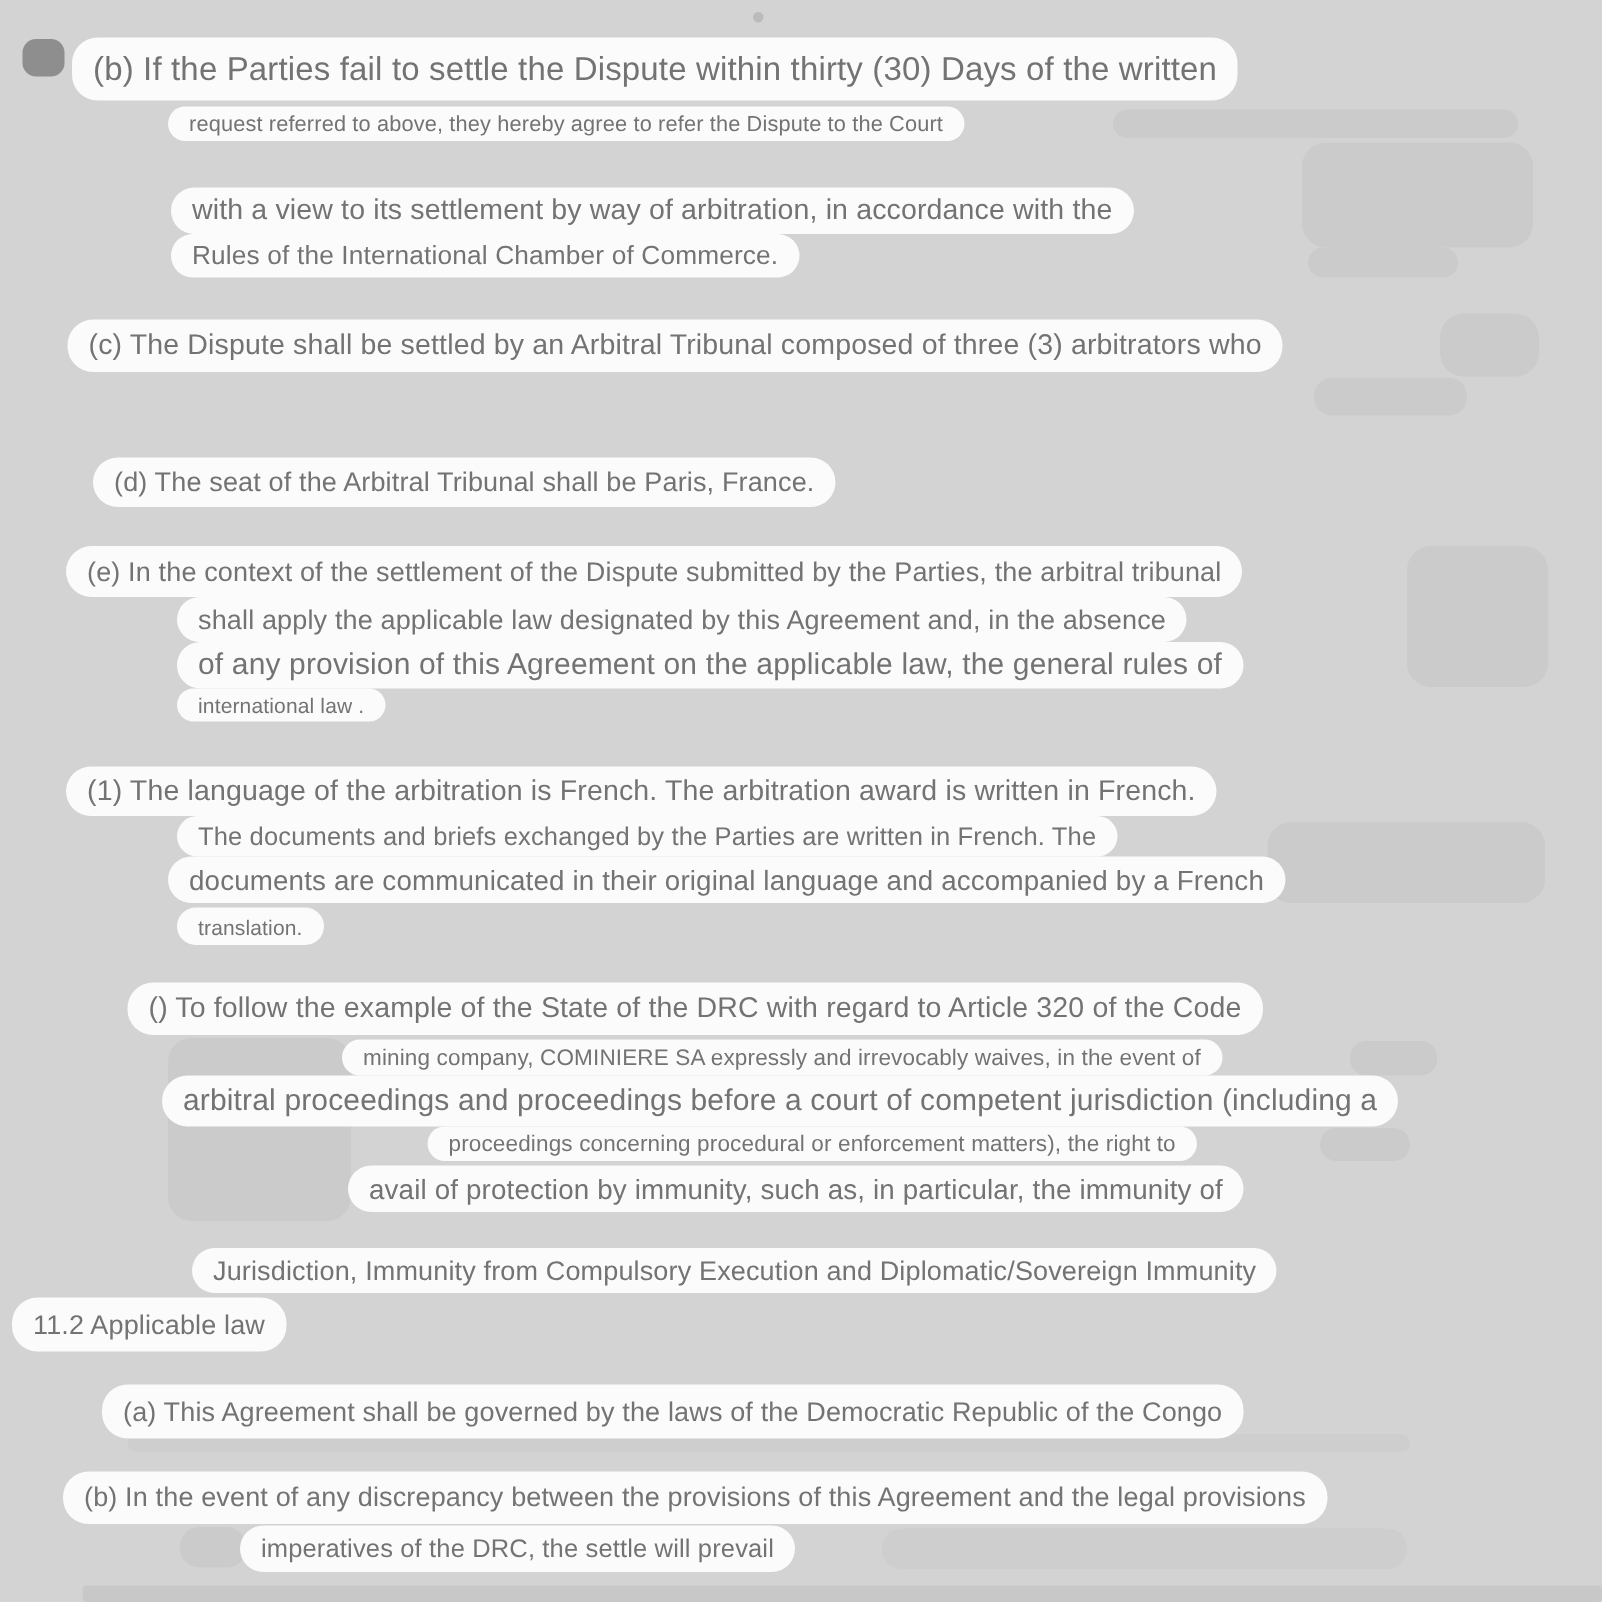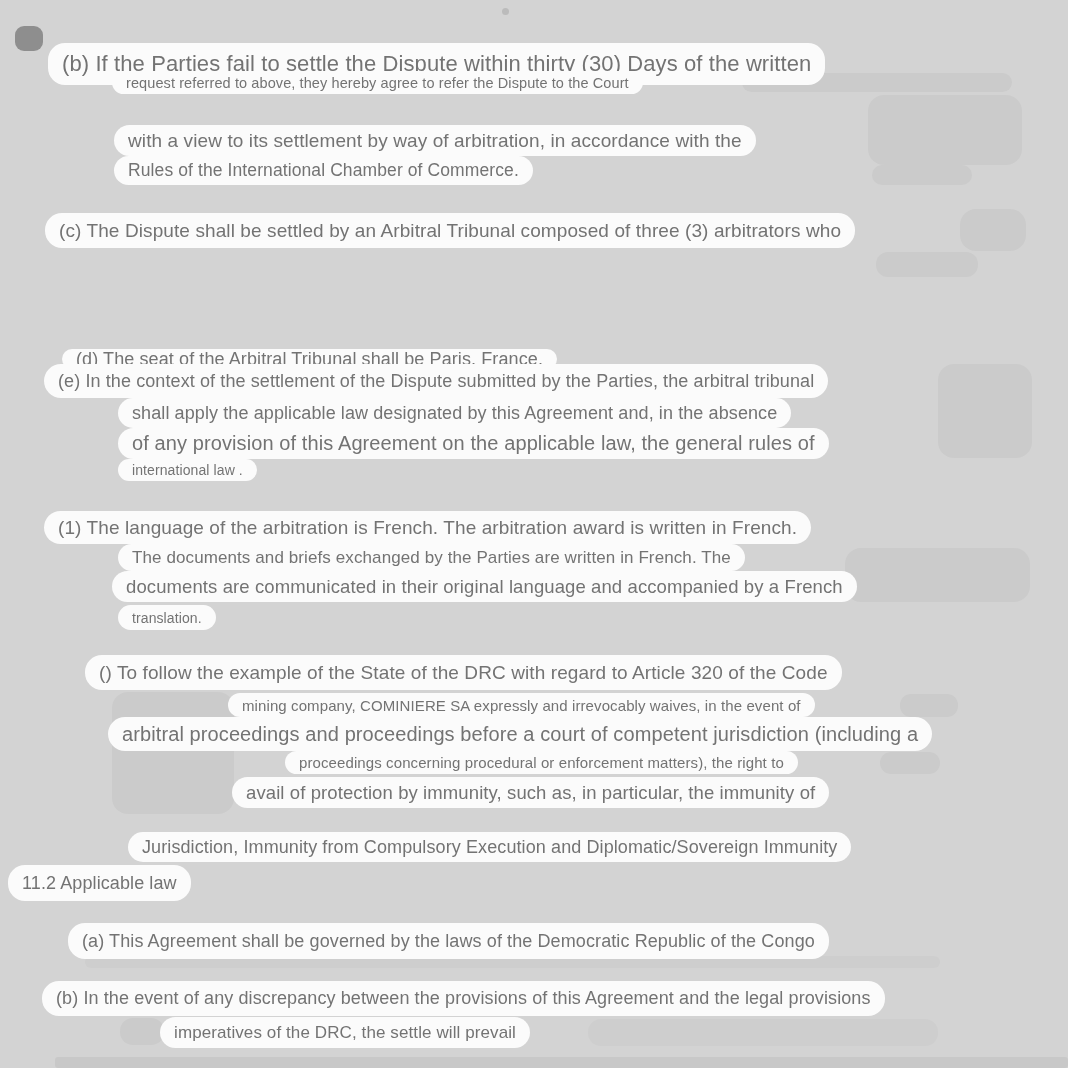--- a/index.html
+++ b/index.html
@@ -62,28 +62,28 @@
   <div class="ghost" style="left:938px;top:364px;width:94px;height:94px;"></div>
   <div class="ghost" style="left:845px;top:548px;width:185px;height:54px;"></div>
   <div class="ghost" style="left:112px;top:692px;width:122px;height:122px;"></div>
   <div class="ghost" style="left:900px;top:694px;width:58px;height:23px;border-radius:11px;"></div>
   <div class="ghost" style="left:880px;top:752px;width:60px;height:22px;border-radius:11px;"></div>
   <div class="ghost soft" style="left:85px;top:956px;width:855px;height:12px;border-radius:6px;"></div>
   <div class="ghost" style="left:120px;top:1018px;width:44px;height:27px;border-radius:13px;"></div>
   <div class="ghost soft" style="left:588px;top:1019px;width:350px;height:27px;border-radius:13px;"></div>
   <div class="band" style="left:55px;top:1057px;width:1013px;height:11px;"></div>
 
-  <div class="pill" style="left:48px;top:25px;height:42px;font-size:22px;margin-top:18px;">(b) If the Parties fail to settle the Dispute within thirty (30) Days of the written</div>
+  <div class="pill" style="left:48px;top:25px;height:42px;font-size:22px;">(b) If the Parties fail to settle the Dispute within thirty (30) Days of the written</div>
   <div class="pill" style="left:112px;top:71px;height:23px;font-size:14.5px;">request referred to above, they hereby agree to refer the Dispute to the Court</div>
   <div class="pill" style="left:114px;top:125px;height:31px;font-size:19px;">with a view to its settlement by way of arbitration, in accordance with the</div>
   <div class="pill" style="left:114px;top:156px;height:29px;font-size:17.5px;">Rules of the International Chamber of Commerce.</div>
 
   <div class="pill" style="left:45px;top:213px;height:35px;font-size:19px;">(c) The Dispute shall be settled by an Arbitral Tribunal composed of three (3) arbitrators who</div>
 
-  <div class="pill" style="left:62px;top:305px;height:20px;font-size:18px;margin-top:44px;">(d) The seat of the Arbitral Tribunal shall be Paris, France.</div>
+  <div class="pill" style="left:62px;top:305px;height:33px;font-size:18px;">(d) The seat of the Arbitral Tribunal shall be Paris, France.</div>
 
   <div class="pill" style="left:44px;top:364px;height:34px;font-size:18px;">(e) In the context of the settlement of the Dispute submitted by the Parties, the arbitral tribunal</div>
   <div class="pill" style="left:118px;top:398px;height:30px;font-size:18px;">shall apply the applicable law designated by this Agreement and, in the absence</div>
   <div class="pill" style="left:118px;top:428px;height:31px;font-size:20px;">of any provision of this Agreement on the applicable law, the general rules of</div>
   <div class="pill" style="left:118px;top:459px;height:22px;font-size:14px;">international law .</div>
 
   <div class="pill" style="left:44px;top:511px;height:33px;font-size:19px;">(1) The language of the arbitration is French. The arbitration award is written in French.</div>
   <div class="pill" style="left:118px;top:544px;height:27px;font-size:17px;">The documents and briefs exchanged by the Parties are written in French. The</div>
   <div class="pill" style="left:112px;top:571px;height:31px;font-size:18.5px;">documents are communicated in their original language and accompanied by a French</div>
   <div class="pill" style="left:118px;top:605px;height:25px;font-size:14px;">translation.</div>

